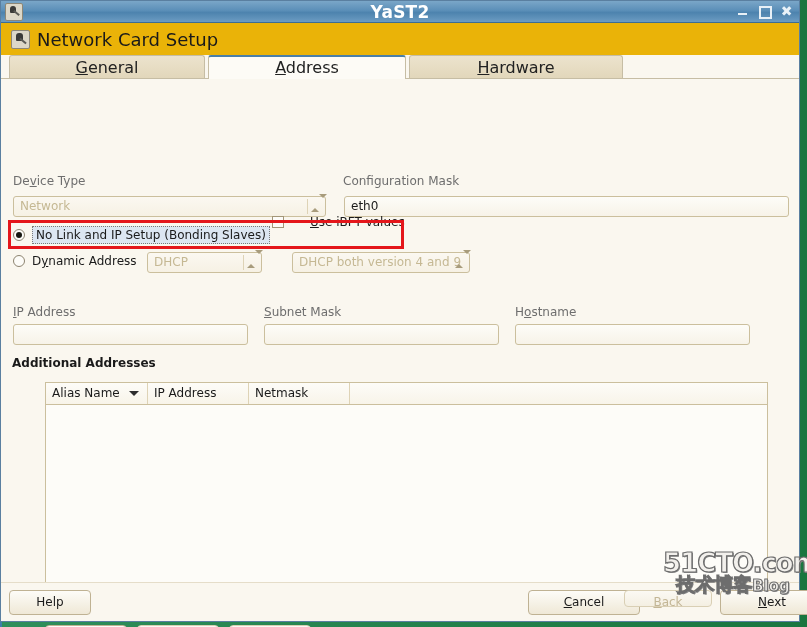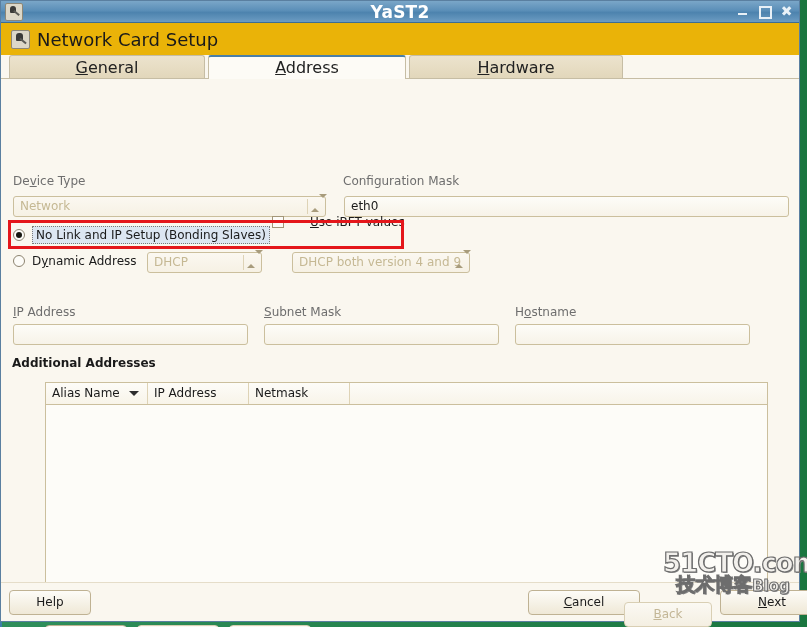--- a/index.html
+++ b/index.html
@@ -420,21 +420,21 @@
 
   
   #bottombar {
     flex: 0 0 38px;
     position: relative;
     border-top: 1px solid #e5ddc9;
     background: #faf7ef;
   }
   #btn-help { position: absolute; left: 8px; top: 7px; width: 82px; height: 25px; line-height: 23px; }
   #btn-cancel { position: absolute; left: 527px; top: 7px; width: 112px; height: 25px; line-height: 23px; }
-  #btn-back { position: absolute; left: 623px; top: 7px; width: 88px; height: 25px; line-height: 23px; margin-top: 12px; }
+  #btn-back { position: absolute; left: 623px; top: 7px; width: 88px; height: 17px; line-height: 23px; }
   #btn-next { position: absolute; left: 719px; top: 7px; width: 104px; height: 25px; line-height: 23px; }
 
   u.acc { text-decoration: underline; }
 
   
   #watermark {
     position: absolute;
     left: 663px; top: 550px;
     width: 140px;
     z-index: 30;

